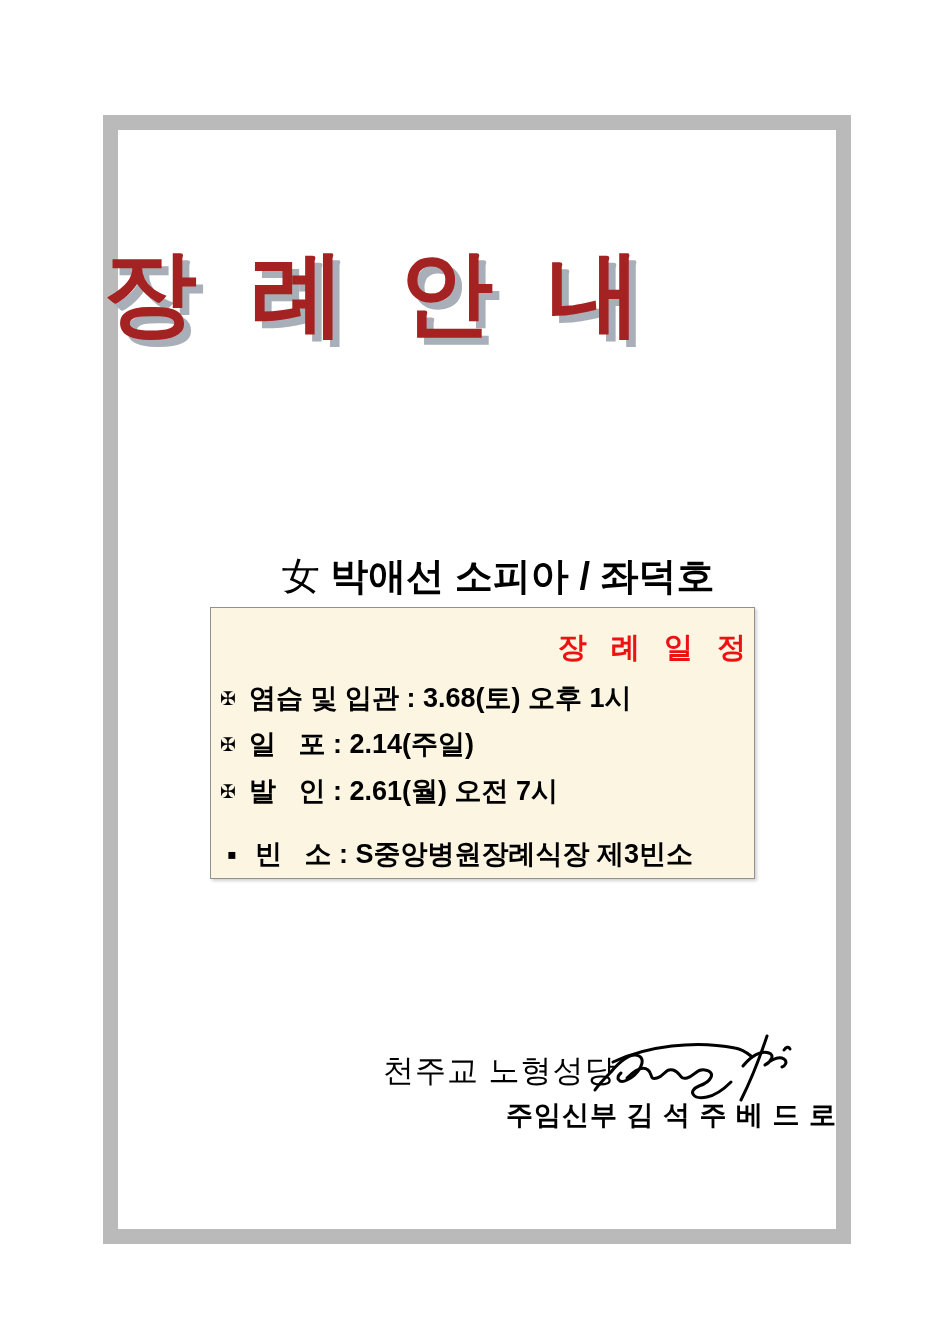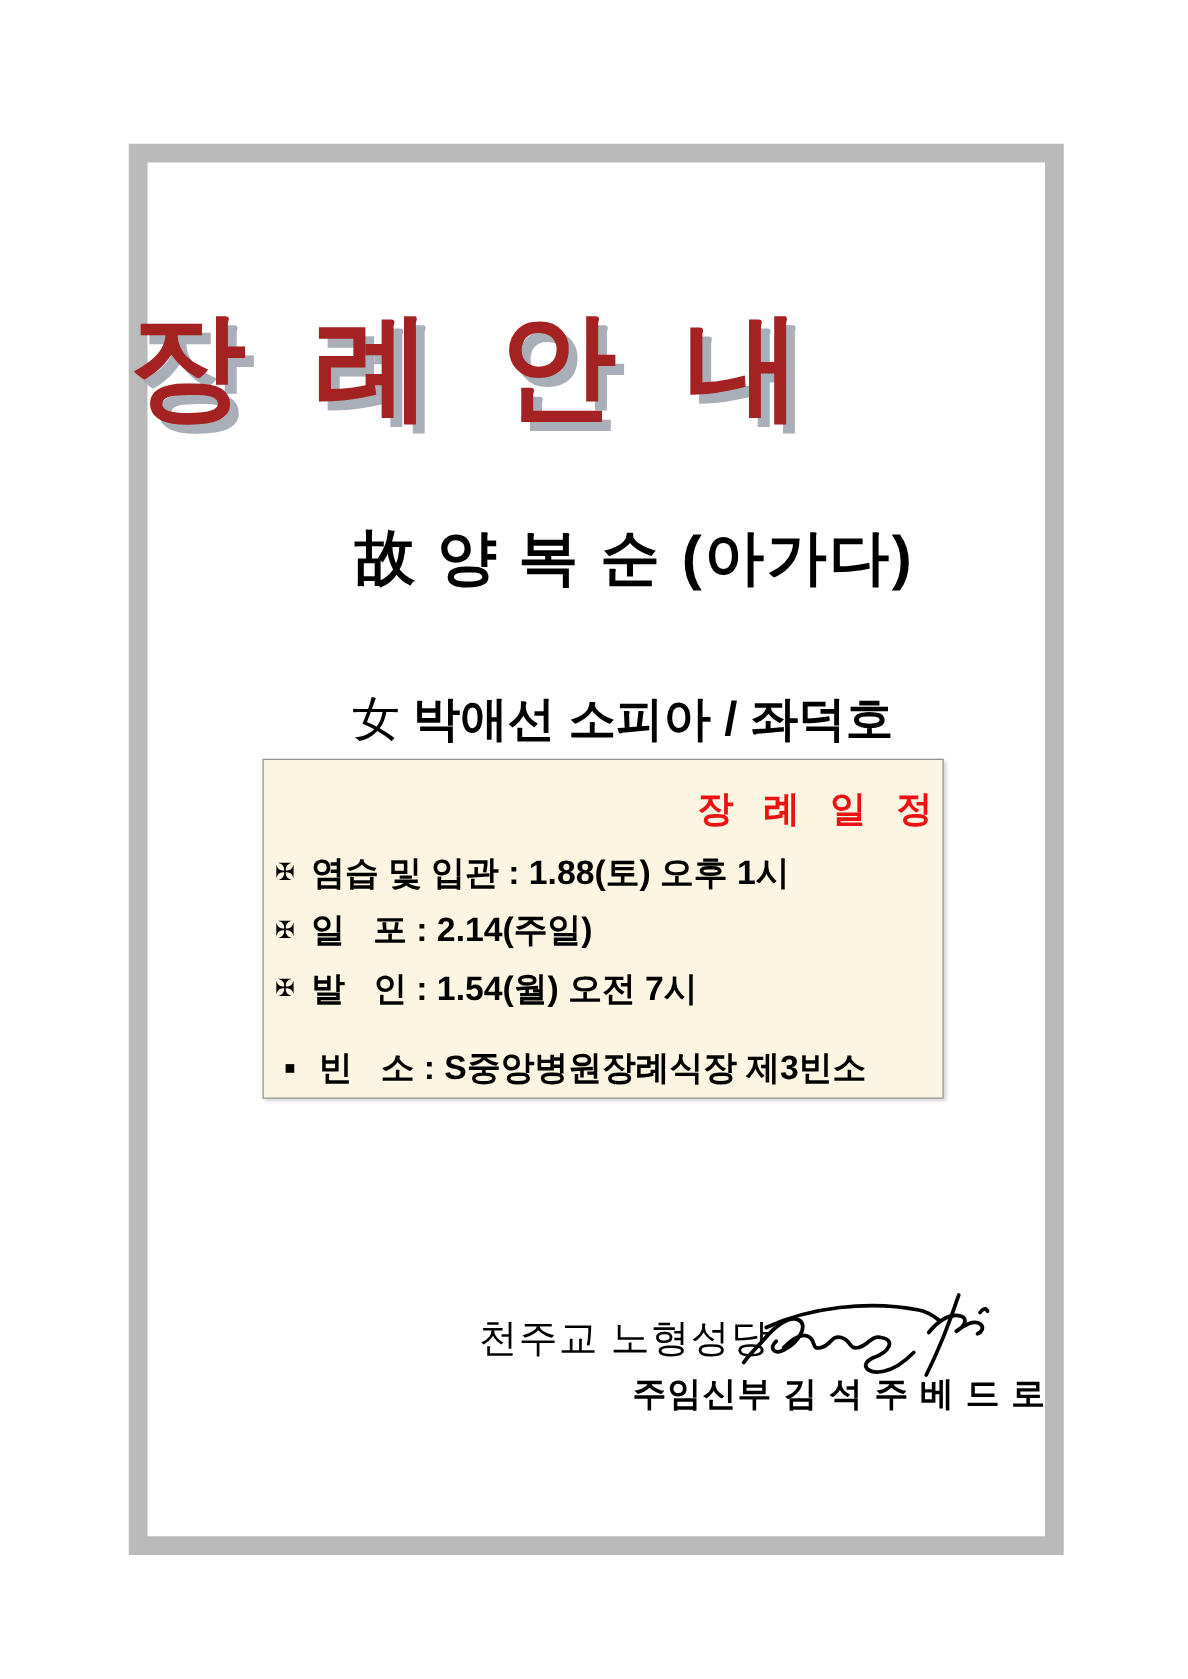--- a/index.html
+++ b/index.html
@@ -138,42 +138,39 @@
 </style>
 </head>
 <body>
 
 <div class="page">
 
   <div class="frame"></div>
 
   <div class="main-title">장 례 안 내</div>
 
-  <div class="deceased-line">
-    <span class="honorific">故</span><span class="name"> 양 복 순 (아가다)</span>
-  </div>
 
   <div class="family-line">
     <span class="relation">女</span><span class="names"> 박애선 소피아 / 좌덕호</span>
   </div>
 
   <div class="schedule-box">
     <div class="schedule-title">장 례 일 정</div>
     <div class="schedule-items">
       <div class="sched-item">
         <span class="bullet">✠</span>
-        <span>염습 및 입관 : 1.88(토) 오후 1시</span>
+        <span>염습 및 입관 : 3.68(토) 오후 1시</span>
       </div>
       <div class="sched-item">
         <span class="bullet">✠</span>
         <span>일   포 : 2.14(주일)</span>
       </div>
       <div class="sched-item">
         <span class="bullet">✠</span>
-        <span>발   인 : 1.54(월) 오전 7시</span>
+        <span>발   인 : 2.61(월) 오전 7시</span>
       </div>
       <div class="sched-item venue">
         <span class="bullet">▪</span>
         <span>빈   소 : S중앙병원장례식장 제3빈소</span>
       </div>
     </div>
   </div>
 
   <div class="church-line">천주교 노형성당</div>
 

